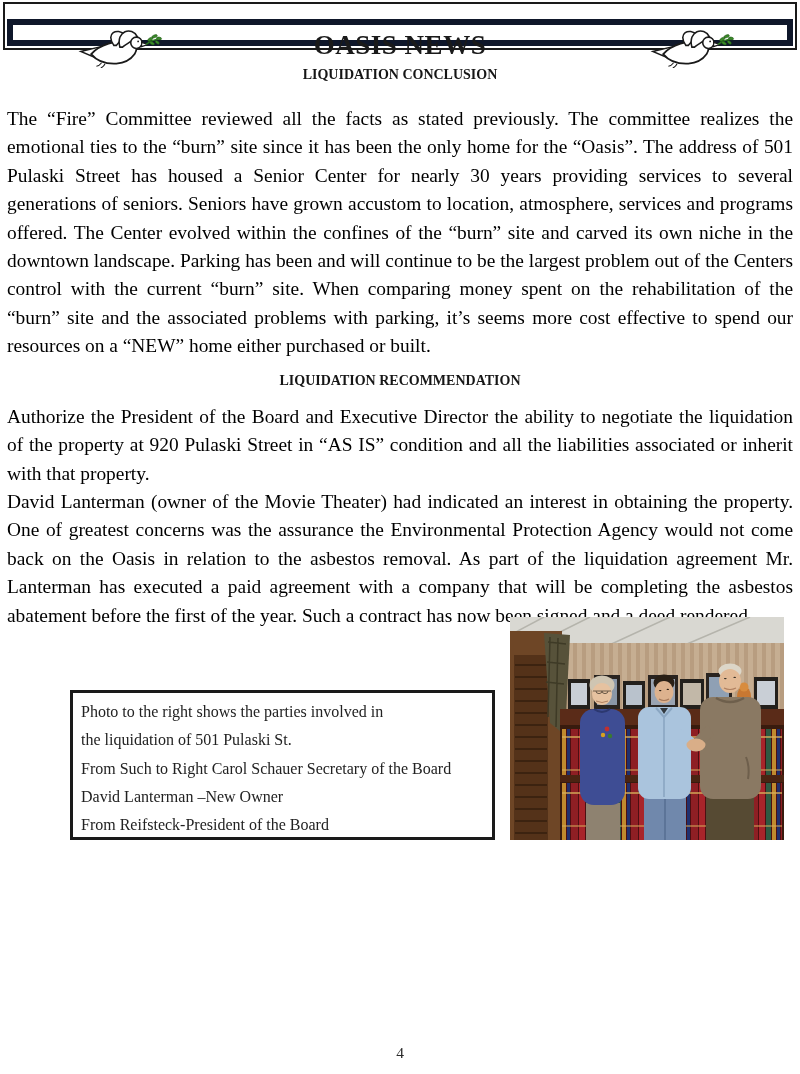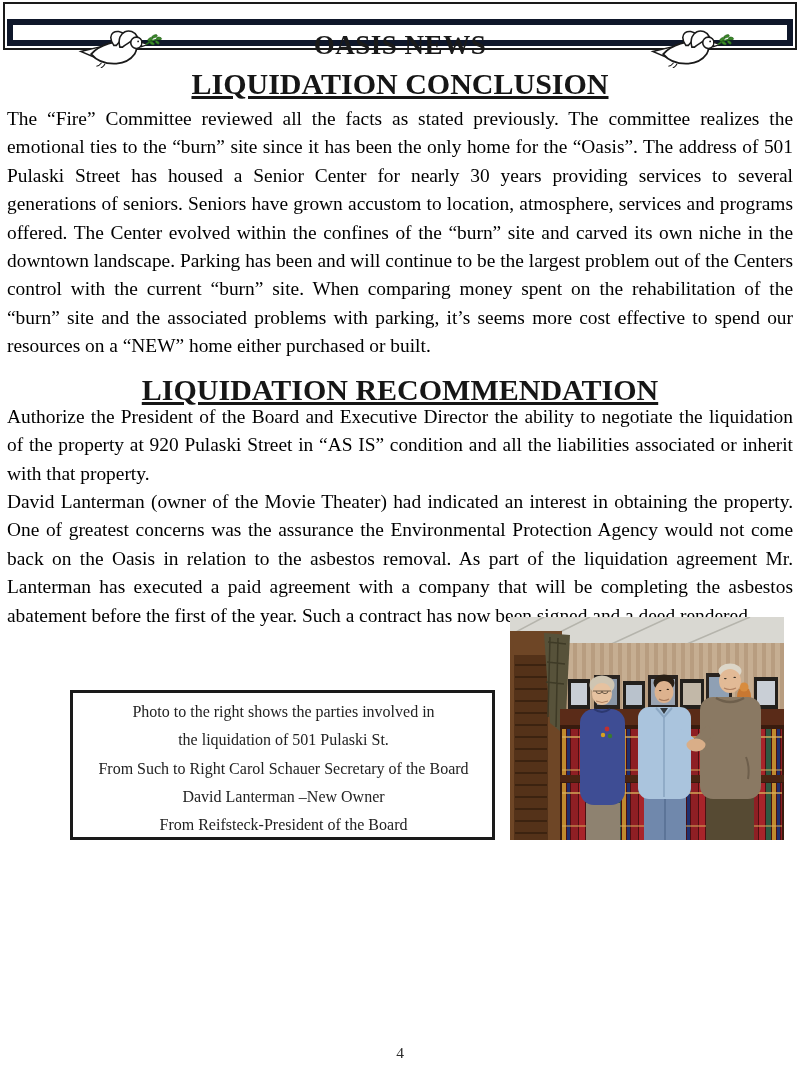--- a/index.html
+++ b/index.html
@@ -12,36 +12,36 @@
     box-sizing:border-box;border:2px solid #1a1a1a;background:#fff;}
   .masthead-inner{position:absolute;left:2px;top:2px;right:2px;bottom:2px;
     border:6px solid #0f172a;margin-top:13px;}
   .masthead-title{position:absolute;left:0;top:5px;width:100%;text-align:center;
     font-size:27px;font-weight:700;letter-spacing:.5px;color:#1a1a1a;}
   .dove{position:absolute;top:3px;width:92px;height:40px;}
   .dove-left{left:60px;}
   .dove-right{left:632px;}
   
   .sec-heading{position:absolute;left:0;width:100%;text-align:center;
-    font-size:30px;font-weight:700;color:#161616;margin:0;text-decoration:underline;}
+    font-size:14px;font-weight:700;color:#161616;margin:0;}
   .h-conclusion{top:67px;}
   .h-recommendation{top:365px;margin-top:8px;}
   .body-par{position:absolute;left:7px;width:786px;margin:0;
     font-size:19.4px;line-height:28.4px;text-align:justify;color:#000000;}
   .p-conclusion{top:105px;}
   .p-recommend-1{top:403px;}
   .p-recommend-2{top:488px;}
   
   .photo{position:absolute;left:510px;top:617px;width:274px;height:223px;
     background:#c6ae92;overflow:hidden;}
   .photo svg{display:block;width:100%;height:100%;}
   
   .caption-box{position:absolute;left:70px;top:690px;width:425px;height:150px;
     box-sizing:border-box;border:3px solid #1a1a1a;background:#fff;
-    padding:5px 6px 0 8px;text-align:center;}
+    padding:5px 6px 0 8px;}
   .caption-line{font-size:16px;line-height:28.3px;color:#222;white-space:nowrap;}
   
   .page-number{position:absolute;left:0;top:1044px;width:100%;
     text-align:center;font-size:15.5px;color:#2a2a2a;}
 </style>
 </head>
 <body>
 
 <div class="masthead">
   <div class="masthead-inner">

